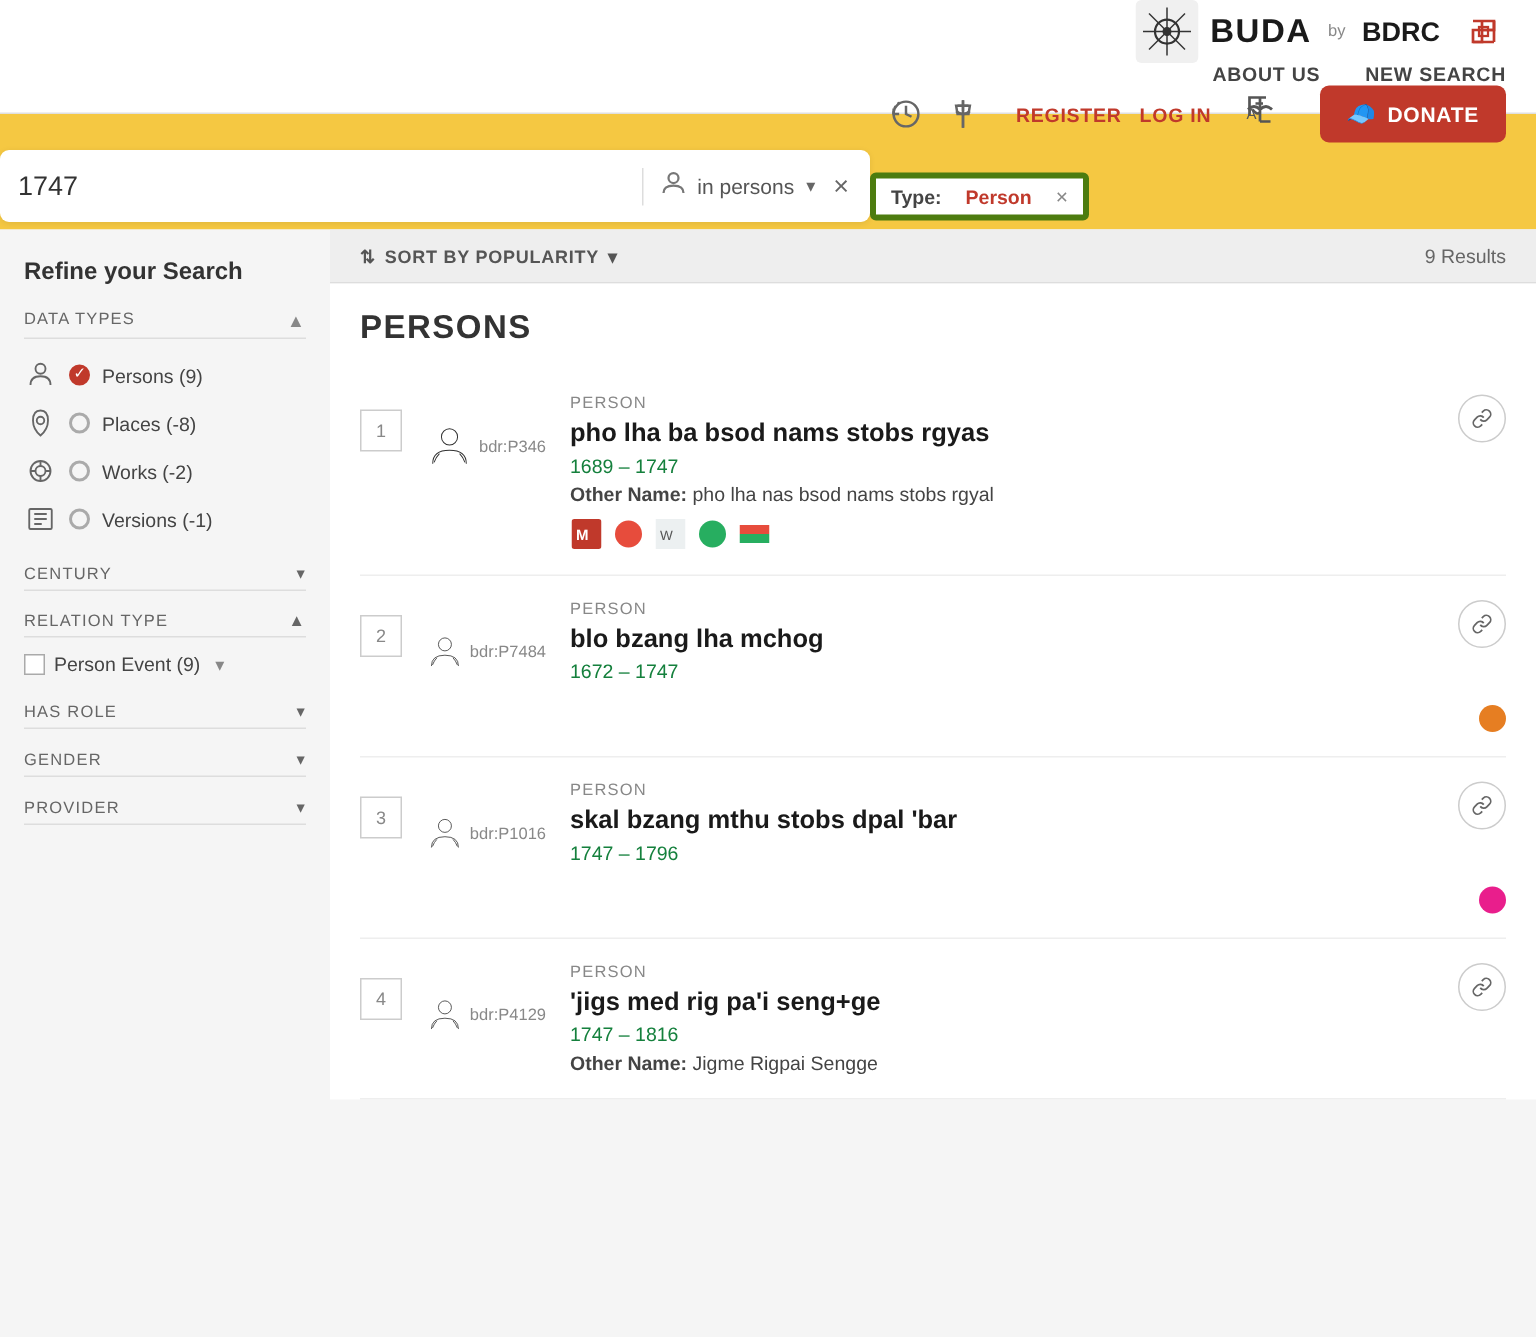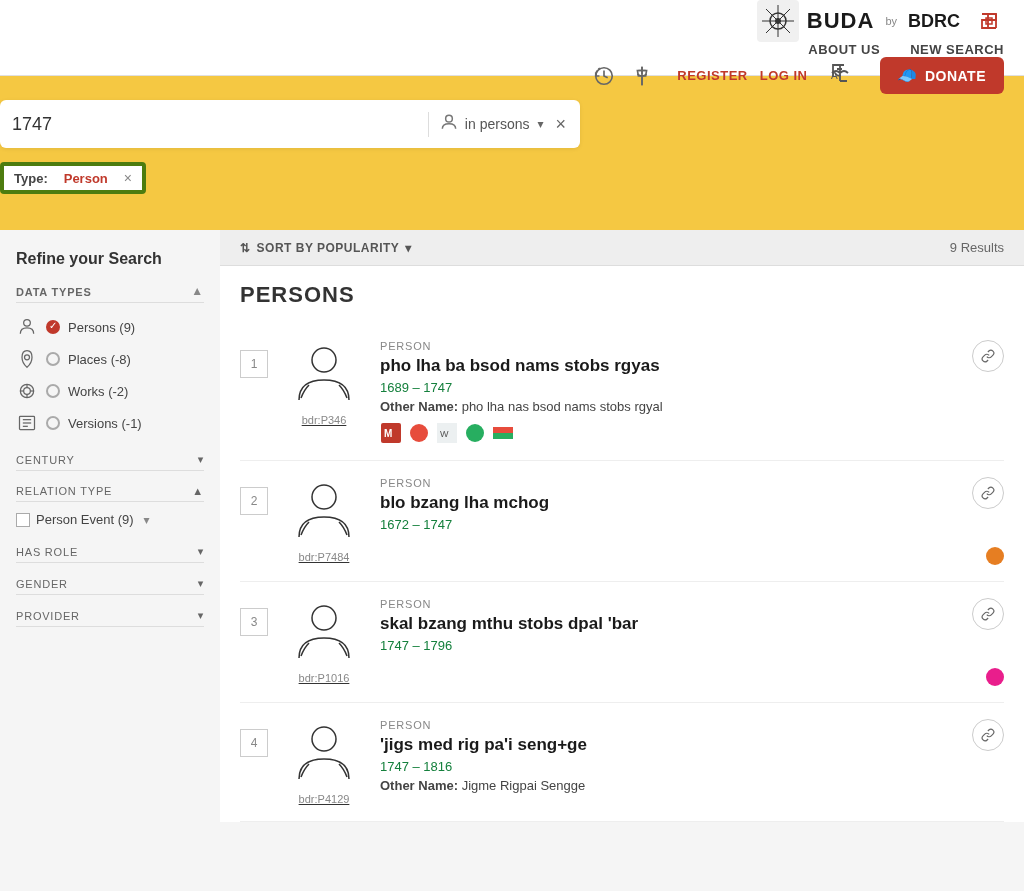--- a/index.html
+++ b/index.html
@@ -105,24 +105,24 @@
       display: flex;
       align-items: center;
       gap: 7px;
       margin-left: 12px;
       letter-spacing: 0.5px;
     }
 
     
     .search-banner {
       background: #f5c842;
-      padding: 24px 0 36px;
-      display: flex;
-      flex-direction: column;
-      align-items: flex-start;
+      padding: 24px 0 5px;
+      display: flex;
+      flex-direction: row;
+      align-items: center;
     }
     .search-bar-wrapper {
       display: flex;
       align-items: center;
       background: #fff;
       border-radius: 6px;
       width: 580px;
       height: 48px;
       padding: 0 12px;
       gap: 8px;
@@ -202,27 +202,27 @@
       flex-shrink: 0;
     }
     .sidebar-title {
       font-size: 16px;
       font-weight: 700;
       color: #333;
       margin-bottom: 16px;
     }
     .sidebar-section-header {
       font-size: 11px;
-      font-weight: 700;
+      font-weight: 400;
       color: #666;
       letter-spacing: 0.8px;
       text-transform: uppercase;
       margin-bottom: 8px;
       display: flex;
-      align-items: flex-end;
+      align-items: flex-start;
       justify-content: space-between;
       cursor: pointer;
       border-bottom: 1px solid #ddd;
       padding-bottom: 4px;
     }
     .sidebar-section-header .chevron {
       font-size: 12px;
       color: #888;
     }
     .data-type-item {
@@ -368,24 +368,23 @@
       justify-content: center;
       font-size: 12px;
       color: #888;
       flex-shrink: 0;
       margin-top: 10px;
     }
     .result-avatar {
       width: 80px;
       flex-shrink: 0;
       display: flex;
-      flex-direction: column;
+      flex-direction: row;
       align-items: center;
       gap: 4px;
-      text-decoration: underline;
     }
     .avatar-id {
       font-size: 11px;
       color: #888;
     }
     .result-info {
       flex: 1;
     }
     .result-type-label {
       font-size: 11px;

